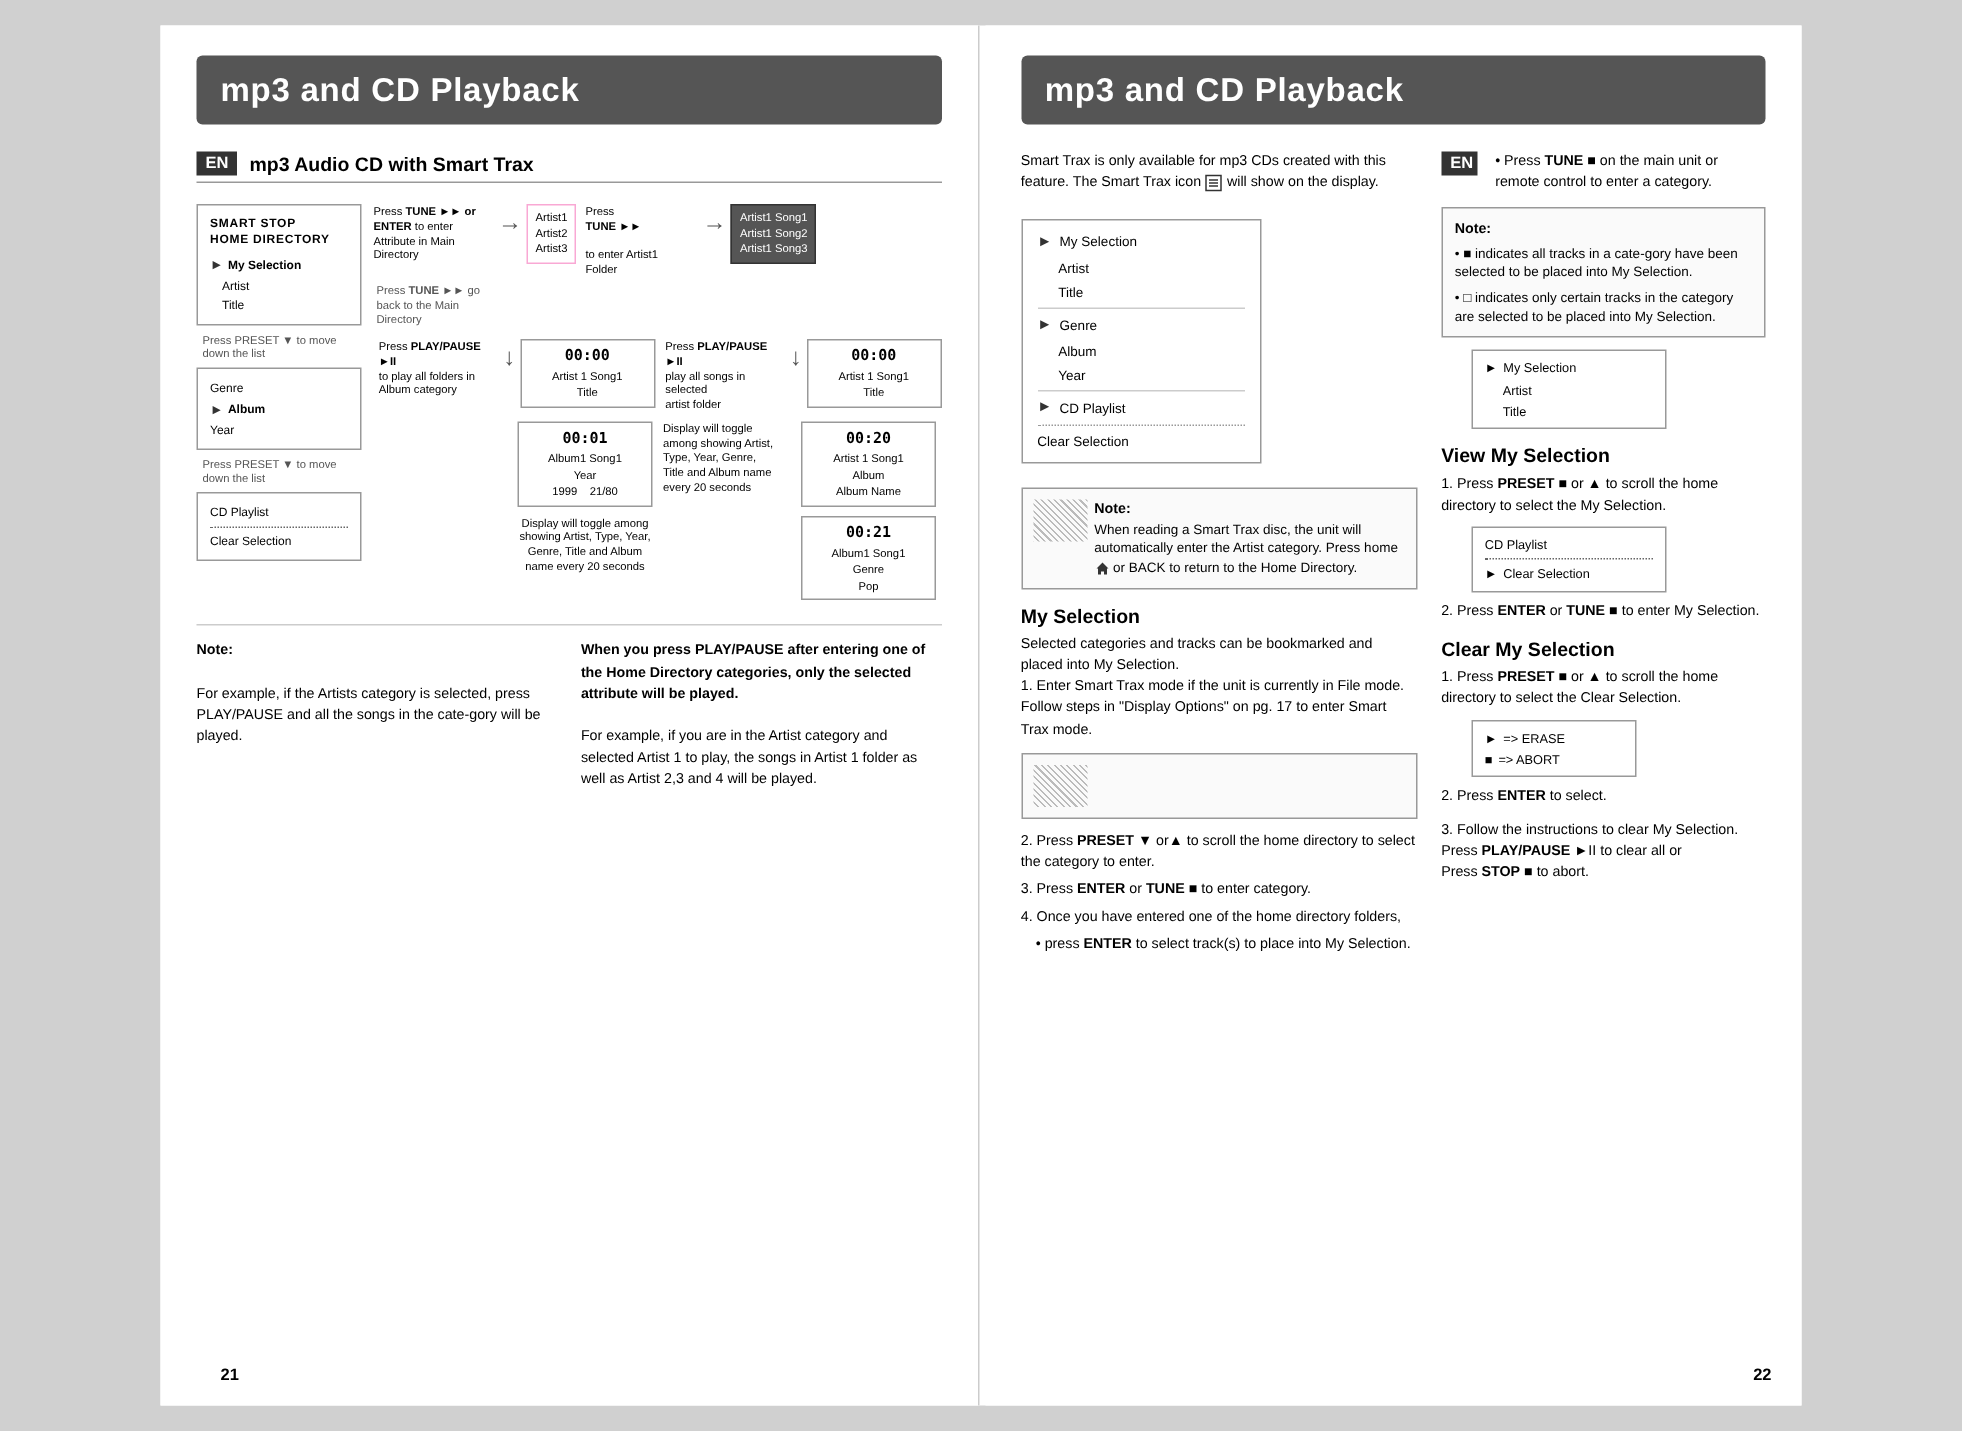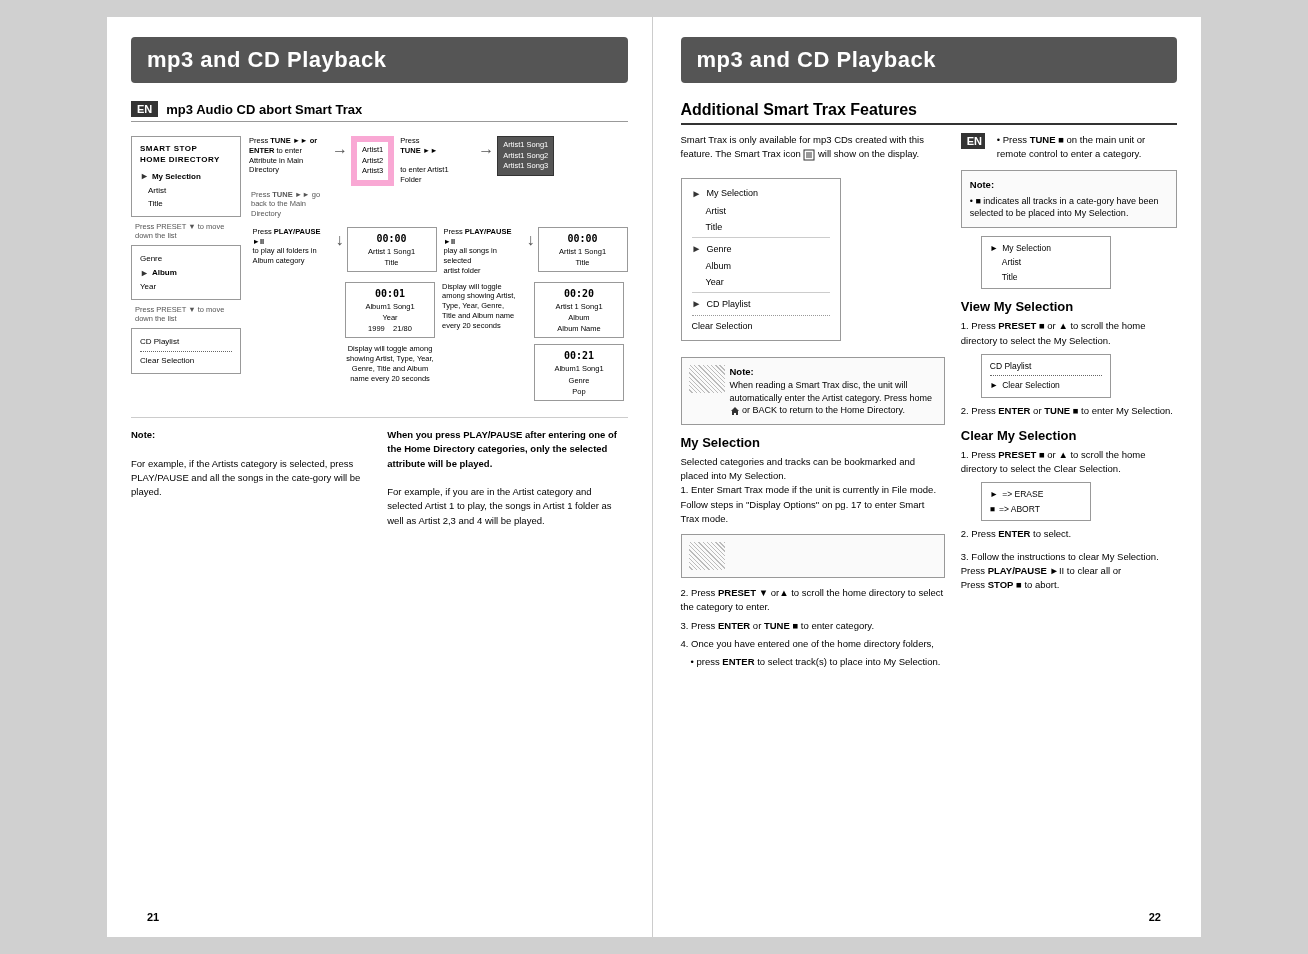--- a/index.html
+++ b/index.html
@@ -95,21 +95,21 @@
       font-size: 9px;
     }
     .stb-selected {
       font-weight: bold;
     }
     .stb-dotted {
       border-bottom: 1px dotted #666;
       margin: 2px 0;
     }
     .diag-box {
-      border: 6px solid #f9a8d4;
+      border: 1px solid #f9a8d4;
       padding: 3px 5px;
       font-size: 7.5px;
       line-height: 1.4;
       background: white;
     }
     .diag-box-dark {
       background: #555;
       color: white;
       border: 1px solid #333;
       padding: 3px 5px;
@@ -144,21 +144,21 @@
     .note-bold {
       font-weight: bold;
     }
     .page-number {
       position: absolute;
       bottom: 14px;
       font-size: 11px;
       font-weight: bold;
     }
     .page-num-left { left: 40px; }
-    .page-num-right { right: 40px; }
+    .page-num-right { right: 20px; }
     
     .right-section-title {
       font-size: 16px;
       font-weight: bold;
       margin-bottom: 8px;
       border-bottom: 2px solid #333;
       padding-bottom: 4px;
     }
     .right-body {
       display: flex;
@@ -273,21 +273,21 @@
 
 <div class="page-spread">
 
   <div class="page page-left">
     <div class="page-header">
       <h1>mp3 and CD Playback</h1>
     </div>
 
     <div class="section-title-bar">
       <span class="en-badge">EN</span>
-      <span class="section-title">mp3 Audio CD abort Smart Trax</span>
+      <span class="section-title">mp3 Audio CD with Smart Trax</span>
     </div>
 
     <div class="diagram-area">
 
       <div style="display:flex; flex-direction:column; gap:5px; align-items:flex-start;">
         <div class="smart-trax-box">
           <div class="smart-trax-header">SMART STOP</div>
           <div class="smart-trax-header">HOME DIRECTORY</div>
           <div style="margin-top:4px;">
             <div class="stb-item">
@@ -421,21 +421,20 @@
     </div>
 
     <span class="page-number page-num-left">21</span>
   </div>
 
   <div class="page">
     <div class="page-header">
       <h1>mp3 and CD Playback</h1>
     </div>
 
-    <div class="right-section-title">Additional Smart Trax Features</div>
 
     <div class="right-body">
 
       <div class="right-left-col">
         <p class="body-text">
           Smart Trax is only available for mp3 CDs created with this feature.  The Smart Trax icon 
           <svg width="12" height="12" viewBox="0 0 12 12" style="vertical-align:middle;">
             <rect x="1" y="1" width="10" height="10" fill="none" stroke="#333" stroke-width="1"></rect>
             <line x1="3" y1="4" x2="9" y2="4" stroke="#333" stroke-width="1"></line>
             <line x1="3" y1="6" x2="9" y2="6" stroke="#333" stroke-width="1"></line>
@@ -501,20 +500,21 @@
         <div style="display:flex; align-items:flex-start; gap:4px; margin-bottom:8px;">
           <span class="en-badge">EN</span>
           <p class="body-text" style="margin-bottom:0;">
             • Press <span class="inline-bold">TUNE</span>  ■   on the main unit or remote  control to enter a category.
           </p>
         </div>
 
         <div class="note-box">
           <div class="note-box-header">Note:</div>
           <p style="margin-top:4px;">•  ■  indicates all tracks in a cate-gory have been selected to be placed into My Selection.</p>
+          <p style="margin-top:4px;">•  □  indicates only certain tracks in the category are selected to be placed into My Selection.</p>
         </div>
 
         <div class="small-selector-box">
           <div class="small-sel-item"><span>►</span> My Selection</div>
           <div style="padding-left:12px; font-size:8.5px;">Artist</div>
           <div style="padding-left:12px; font-size:8.5px;">Title</div>
         </div>
 
         <div class="sub-section-title">View My Selection</div>
 

